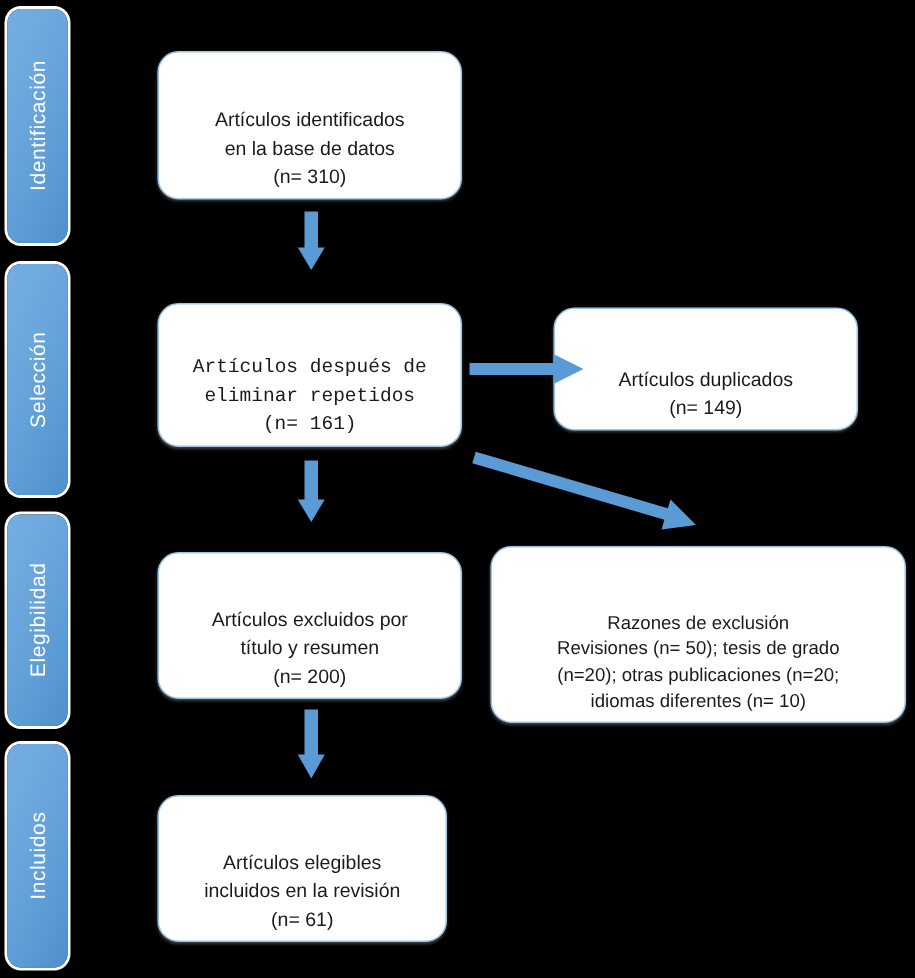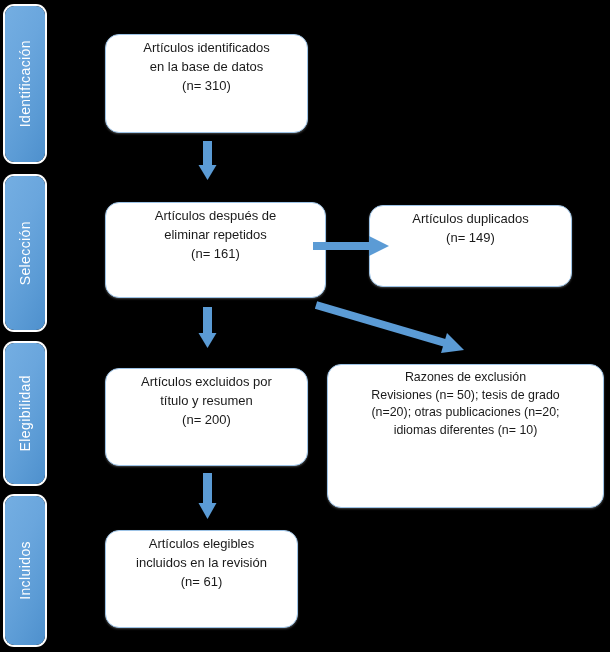--- a/index.html
+++ b/index.html
@@ -40,21 +40,21 @@
   }
 
   
   .node {
     position: absolute;
     background: #ffffff;
     border: 1.3px solid #9dc3e6;
     border-radius: 14px;
     box-sizing: border-box;
     display: flex;
-    align-items: flex-start;
+    align-items: flex-end;
     justify-content: center;
     box-shadow: 0 1px 2px rgba(255,255,255,0.25);
   }
   .node .node-text {
     color: #1a1a1a;
     font-size: 13px;
     line-height: 1.45;
     text-align: center;
     padding: 4px 10px;
     white-space: pre-line;
@@ -92,38 +92,38 @@
   <div class="stage-bar" style="left:5px; top:496px; width:40px; height:149px;">
     <span class="stage-label">Incluidos</span>
   </div>
 
   <div class="node" style="left:105px; top:34px; width:203px; height:99px;">
     <span class="node-text">Artículos identificados
 en la base de datos
 (n= 310)</span>
   </div>
 
-  <div class="node" style="left:105px; top:202px; width:221px; height:96px;">
+  <div class="node" style="left:105px; top:202px; width:203px; height:96px;font-family:Liberation Mono, monospace;">
     <span class="node-text">Artículos después de
 eliminar repetidos
 (n= 161)</span>
   </div>
 
   <div class="node" style="left:369px; top:205px; width:203px; height:82px;">
     <span class="node-text">Artículos duplicados
 (n= 149)</span>
   </div>
 
   <div class="node" style="left:105px; top:368px; width:203px; height:98px;">
     <span class="node-text">Artículos excluidos por
 título y resumen
 (n= 200)</span>
   </div>
 
-  <div class="node small-text" style="left:327px; top:364px; width:277px; height:144px;">
+  <div class="node small-text" style="left:327px; top:364px; width:277px; height:118px;">
     <span class="node-text">Razones de exclusión
 Revisiones (n= 50); tesis de grado
 (n=20); otras publicaciones (n=20;
 idiomas diferentes (n= 10)</span>
   </div>
 
   <div class="node" style="left:105px; top:530px; width:193px; height:98px;">
     <span class="node-text">Artículos elegibles
 incluidos en la revisión
 (n= 61)</span>

